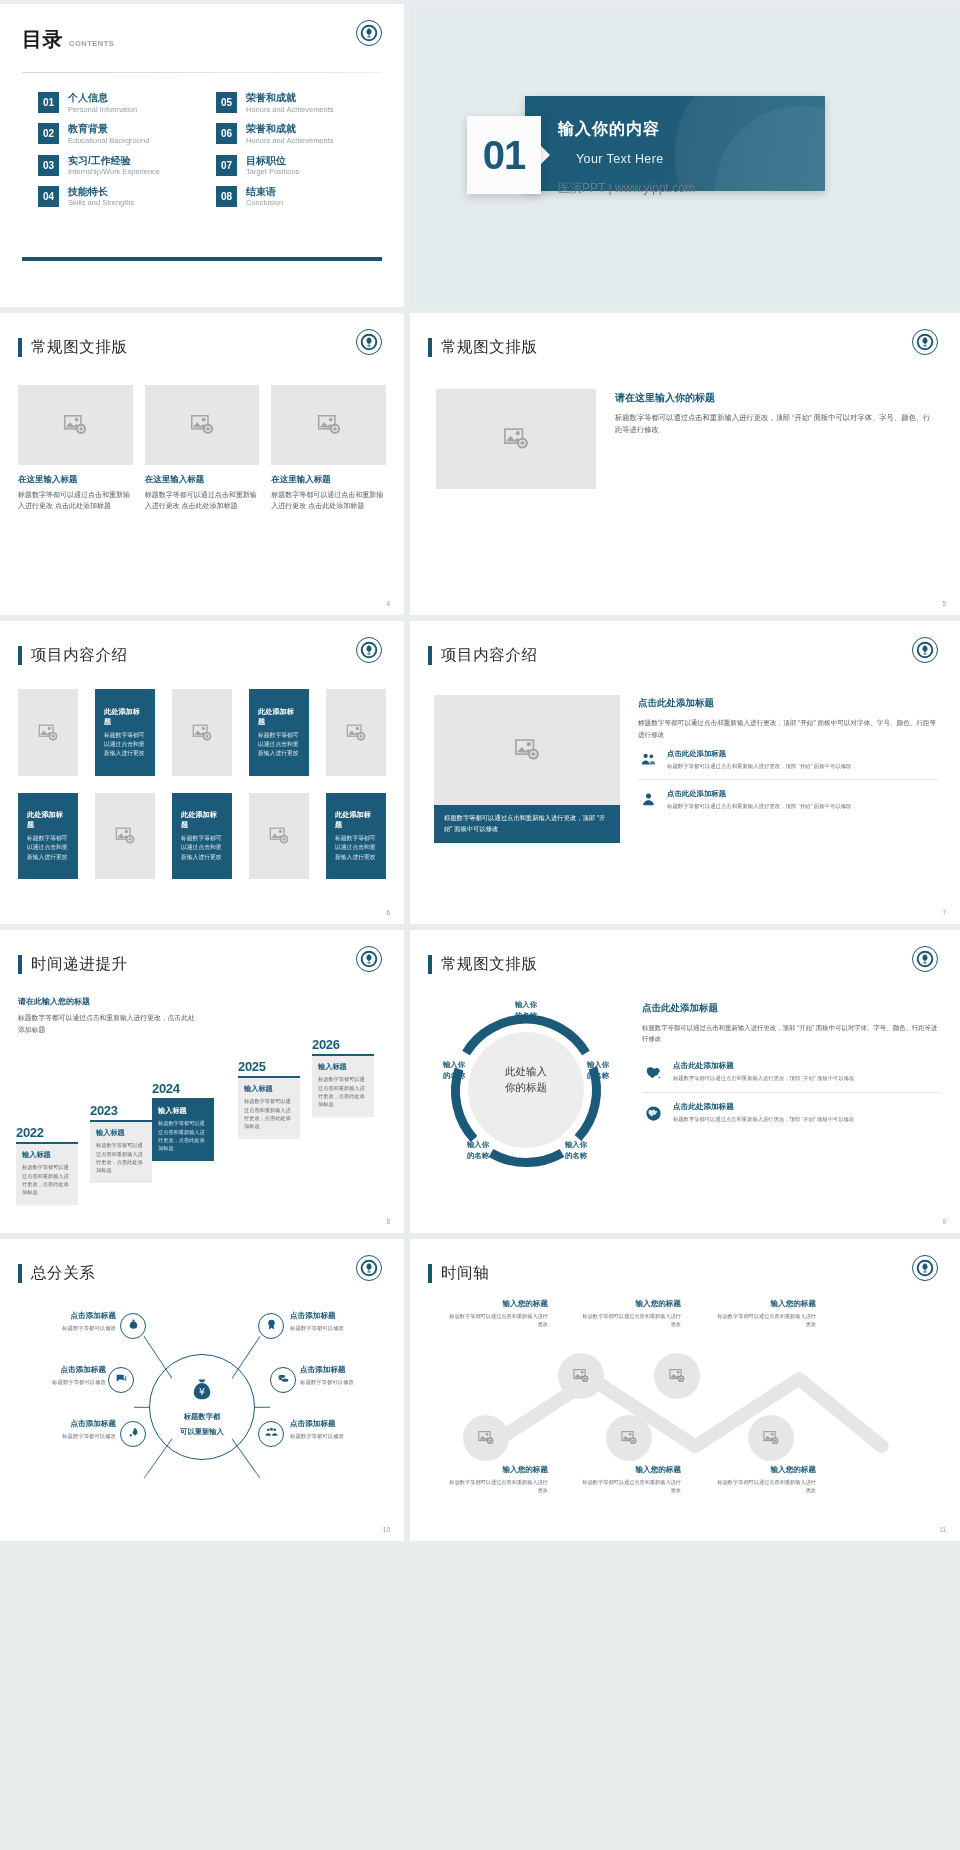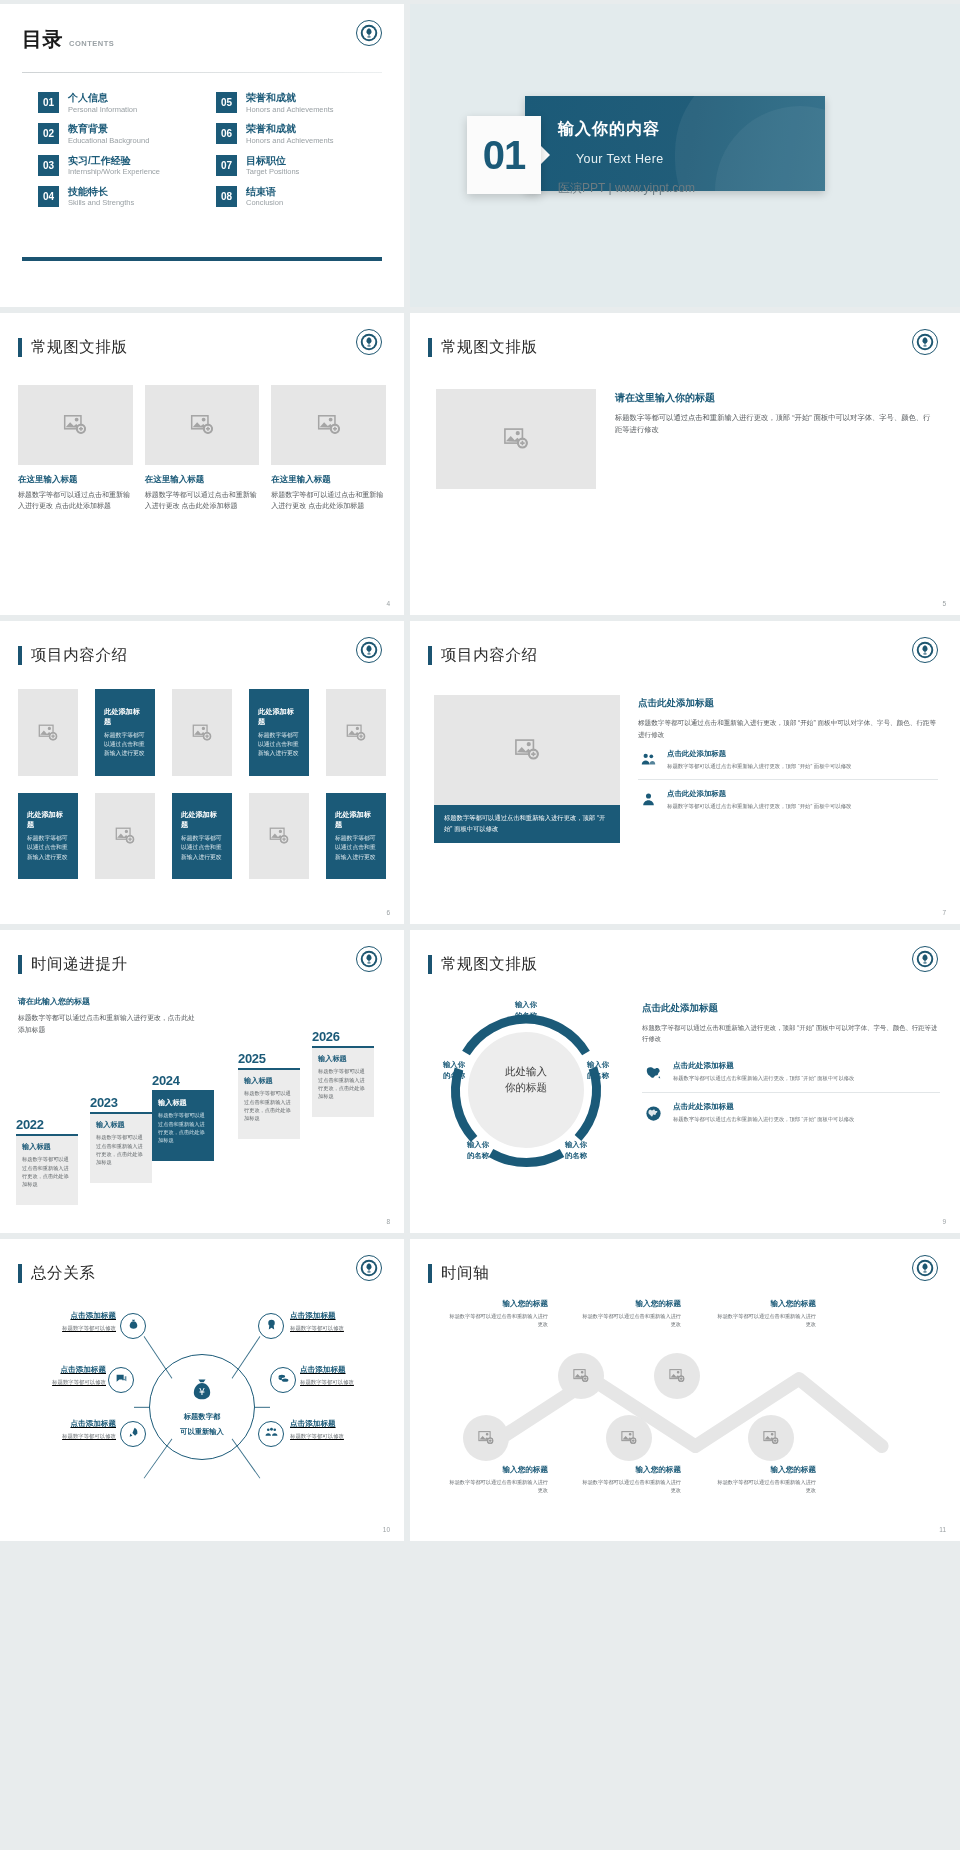--- a/index.html
+++ b/index.html
@@ -160,21 +160,21 @@
   .s7 .li h5 { font-size: 7.4px; color: #1b5a78; font-weight: 700; margin-bottom: 3px; }
   .s7 .li p { font-size: 5.4px; color: #6b7074; line-height: 1.6; }
   
   .s8 .intro { position: absolute; left: 18px; top: 66px; width: 180px; }
   .s8 .intro h4 { font-size: 8px; color: #1b5a78; font-weight: 700; margin-bottom: 5px; }
   .s8 .intro p { font-size: 6.8px; color: #55595c; line-height: 1.7; }
   .s8 .steps { position: absolute; left: 12px; right: 12px; bottom: 28px; height: 160px; }
   .s8 .step { position: absolute; width: 62px; }
   .s8 .yr { font-size: 13px; font-weight: 700; color: #1b5a78; letter-spacing: -.3px; }
   .s8 .ul { height: 2px; background: #1b5a78; margin: 2px 0 0; }
-  .s8 .card { background: #ececec; padding: 6px 6px 16px; }
+  .s8 .card { background: #ececec; padding: 6px 6px 8px; }
   .s8 .card h5 { font-size: 7.2px; font-weight: 700; color: #1b5a78; margin-bottom: 3px; }
   .s8 .card p { font-size: 5.2px; color: #63686b; line-height: 1.6; }
   .s8 .card.dark { background: #1b5a78; }
   .s8 .card.dark h5 { color: #fff; }
   .s8 .card.dark p { color: #cfe0e7; }
   
   .s9 .diagram { position: absolute; left: 10px; top: 62px; width: 210px; height: 195px; }
   .s9 .center { position: absolute; left: 58px; top: 72px; width: 96px; text-align: center;
                 font-size: 10.5px; color: #3c3c3c; line-height: 1.5; }
   .s9 .lbl { position: absolute; width: 56px; text-align: center; font-size: 7.4px;
@@ -194,21 +194,21 @@
     width: 106px; height: 106px; border-radius: 50%;
     border: 1.4px solid #1b5a78; display: flex; flex-direction: column;
     align-items: center; justify-content: center; gap: 4px;
   }
   .s10 .hub .cap { font-size: 7.3px; font-weight: 700; color: #1b5a78; line-height: 1.5; text-align: center; }
   .s10 .node {
     position: absolute; width: 26px; height: 26px; border-radius: 50%;
     border: 1.2px solid #1b5a78; background: #fff;
     display: flex; align-items: center; justify-content: center;
   }
-  .s10 .cap-l, .s10 .cap-r { position: absolute; width: 104px; text-decoration: underline; }
+  .s10 .cap-l, .s10 .cap-r { position: absolute; width: 104px; }
   .s10 .cap-l { text-align: right; }
   .s10 .cap-l h5, .s10 .cap-r h5 { font-size: 7.6px; color: #1b5a78; font-weight: 700; margin-bottom: 3px; }
   .s10 .cap-l p, .s10 .cap-r p { font-size: 5.4px; color: #6b7074; line-height: 1.55; }
   
   .s11 .zz { position: absolute; left: 16px; right: 16px; top: 58px; bottom: 22px; }
   .s11 .node {
     position: absolute; width: 46px; height: 46px; border-radius: 50%;
     background: #e6e6e6; display: flex; align-items: center; justify-content: center;
   }
   .s11 .cap { position: absolute; width: 100px; text-align: right; }

